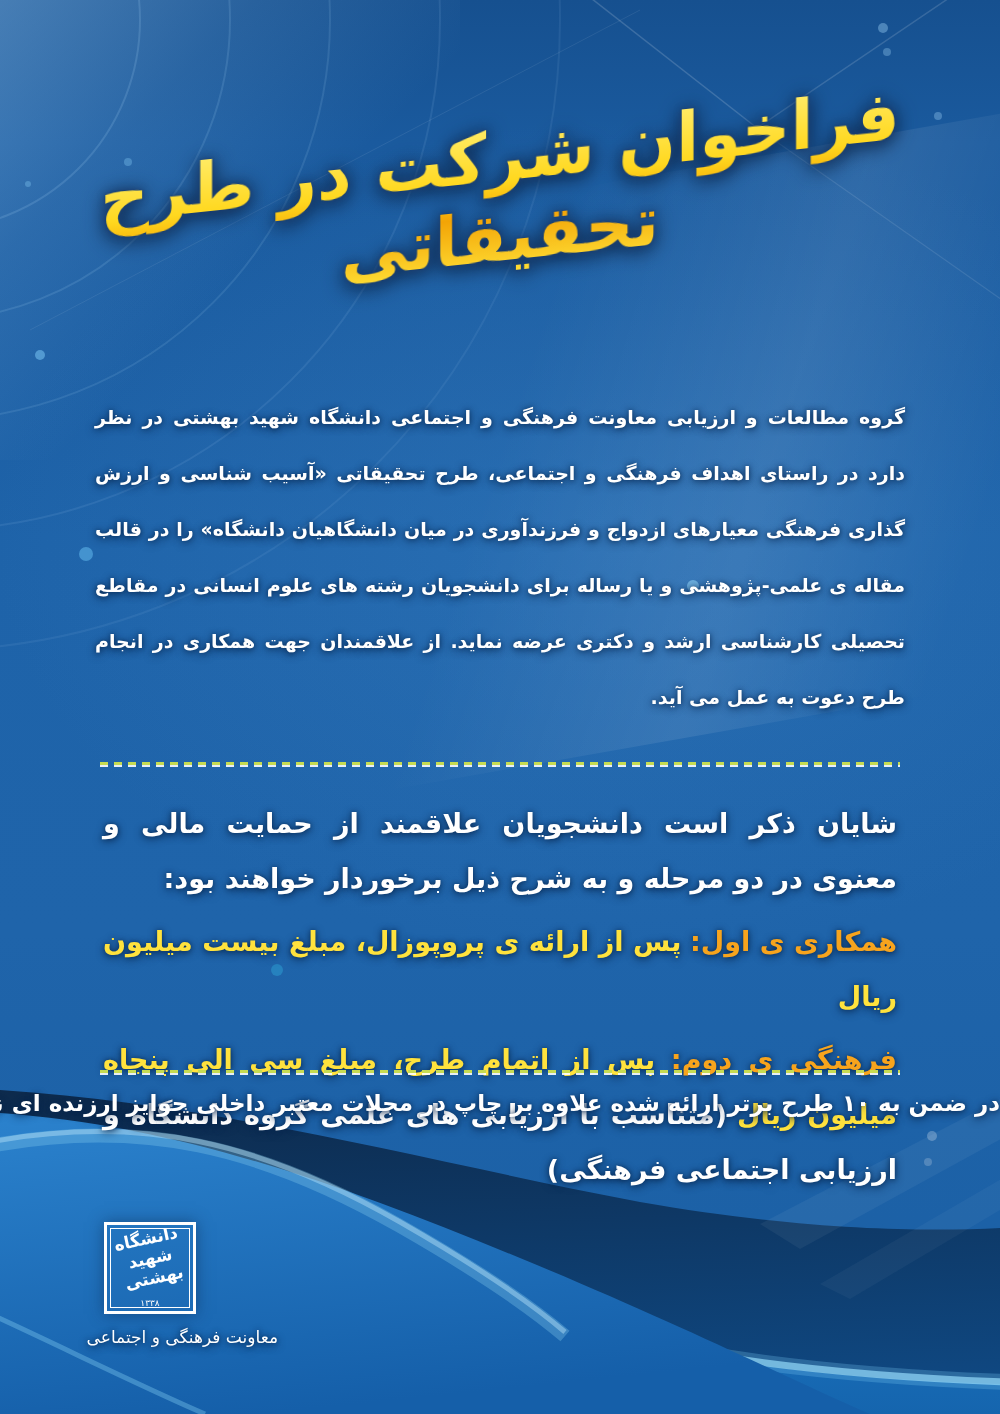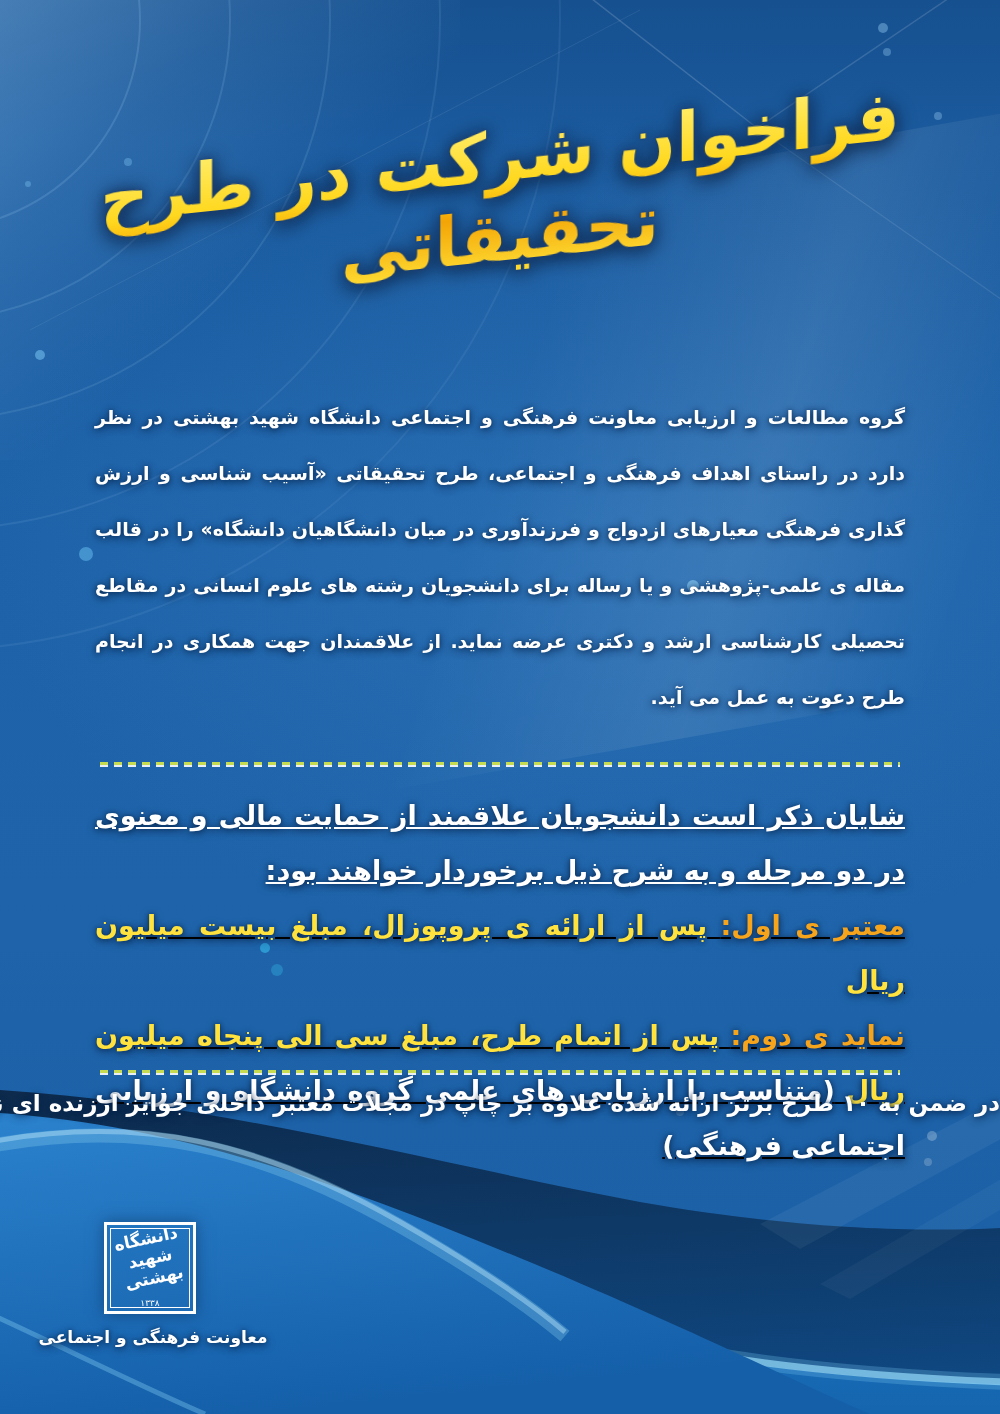--- a/index.html
+++ b/index.html
@@ -37,21 +37,21 @@
   
   .txt{color:#ffffff;font-weight:bold;text-shadow:0 2px 8px rgba(8,38,78,.9),0 0 4px rgba(8,38,78,.65);}
   .intro{
     position:absolute;top:370px;right:95px;left:95px;
     font-size:19px;line-height:56px;text-align:justify;
   }
   .body2{
     position:absolute;top:788px;right:95px;left:95px;
     font-size:27px;line-height:55px;text-align:justify;
   }
-  .body2 .block{margin:0;text-decoration:underline;}
+  .body2 .block{margin:8px;}
   .orange{color:#f7a41d;}
   .yellow{color:#ffe23d;}
   
   .divider{position:absolute;left:100px;right:100px;height:6px;}
   .divider::before{content:"";position:absolute;top:0;left:0;right:0;height:3px;
     background:repeating-linear-gradient(90deg,#c6db52 0,#c6db52 8px,transparent 8px,transparent 14px);}
   .divider::after{content:"";position:absolute;top:3px;left:0;right:0;height:2px;opacity:.9;
     background:repeating-linear-gradient(90deg,#ffffff 0,#ffffff 8px,transparent 8px,transparent 14px);}
   .divider1{top:762px;}
   .divider2{top:1070px;}
@@ -70,22 +70,22 @@
     position:absolute;inset:3px;border:1px solid #ffffff;
     display:flex;flex-direction:column;align-items:center;justify-content:center;
     overflow:hidden;
   }
   .logo-calligraphy{
     color:#ffffff;font-weight:bold;font-size:17px;line-height:20px;text-align:center;
     transform:rotate(-12deg);width:74px;
   }
   .logo-year{color:#ffffff;font-size:9px;margin-top:10px;}
   .org{
-    position:absolute;left:28px;top:1322px;width:250px;text-align:center;
-    color:#ffffff;font-size:17px;line-height:30px;font-weight:bold;
+    position:absolute;left:28px;top:1322px;width:250px;
+    color:#ffffff;font-size:17px;line-height:30px;font-weight:normal;
     text-shadow:0 2px 8px rgba(8,38,78,.9),0 0 4px rgba(8,38,78,.7);
   }
 </style>
 </head>
 <body>
 
 <div class="page">
 
   <svg class="layer" width="1000" height="1414" viewBox="0 0 1000 1414" aria-hidden="true">
 
@@ -164,22 +164,22 @@
   <div class="title-wrap">
     <span class="title">فراخوان شرکت در طرح تحقیقاتی</span>
   </div>
 
   <p class="intro txt">گروه مطالعات و ارزیابی معاونت فرهنگی و اجتماعی دانشگاه شهید بهشتی در نظر دارد در راستای اهداف فرهنگی و اجتماعی، طرح تحقیقاتی «آسیب شناسی و ارزش گذاری فرهنگی معیارهای ازدواج و فرزندآوری در میان دانشگاهیان دانشگاه» را در قالب مقاله ی علمی-پژوهشی و یا رساله برای دانشجویان رشته های علوم انسانی در مقاطع تحصیلی کارشناسی ارشد و دکتری عرضه نماید. از علاقمندان جهت همکاری در انجام طرح دعوت به عمل می آید.</p>
 
   <div class="divider divider1"></div>
 
   <div class="body2">
     <div class="block txt">شایان ذکر است دانشجویان علاقمند از حمایت مالی و معنوی در دو مرحله و به شرح ذیل برخوردار خواهند بود:</div>
-    <div class="block"><span class="orange txt">معتبر ی اول:</span> <span class="yellow txt">پس از ارائه ی پروپوزال، مبلغ بیست میلیون ریال</span></div>
-    <div class="block"><span class="orange txt">نماید ی دوم:</span> <span class="yellow txt">پس از اتمام طرح، مبلغ سی الی پنجاه میلیون ریال</span> <span class="txt">(متناسب با ارزیابی های علمی گروه دانشگاه و ارزیابی اجتماعی فرهنگی)</span></div>
+    <div class="block"><span class="orange txt">همکاری ی اول:</span> <span class="yellow txt">پس از ارائه ی پروپوزال، مبلغ بیست میلیون ریال</span></div>
+    <div class="block"><span class="orange txt">فرهنگی ی دوم:</span> <span class="yellow txt">پس از اتمام طرح، مبلغ سی الی پنجاه میلیون ریال</span> <span class="txt">(متناسب با ارزیابی های علمی گروه دانشگاه و ارزیابی اجتماعی فرهنگی)</span></div>
   </div>
 
   <div class="divider divider2"></div>
 
   <div class="note txt">در ضمن به ۱۰ طرح برتر ارائه شده علاوه بر چاپ در مجلات معتبر داخلی جوایز ارزنده ای نیز تعلق می گیرد.</div>
 
   <div class="logo">
     <div class="logo-inner">
       <div class="logo-calligraphy">دانشگاه شهید بهشتی</div>
       <div class="logo-year">۱۳۳۸</div>

